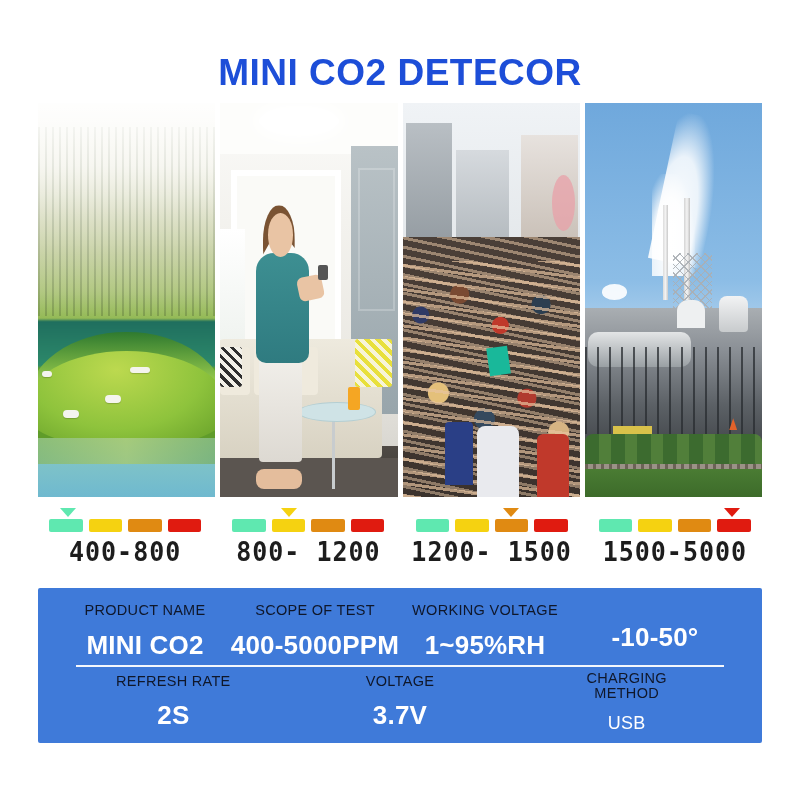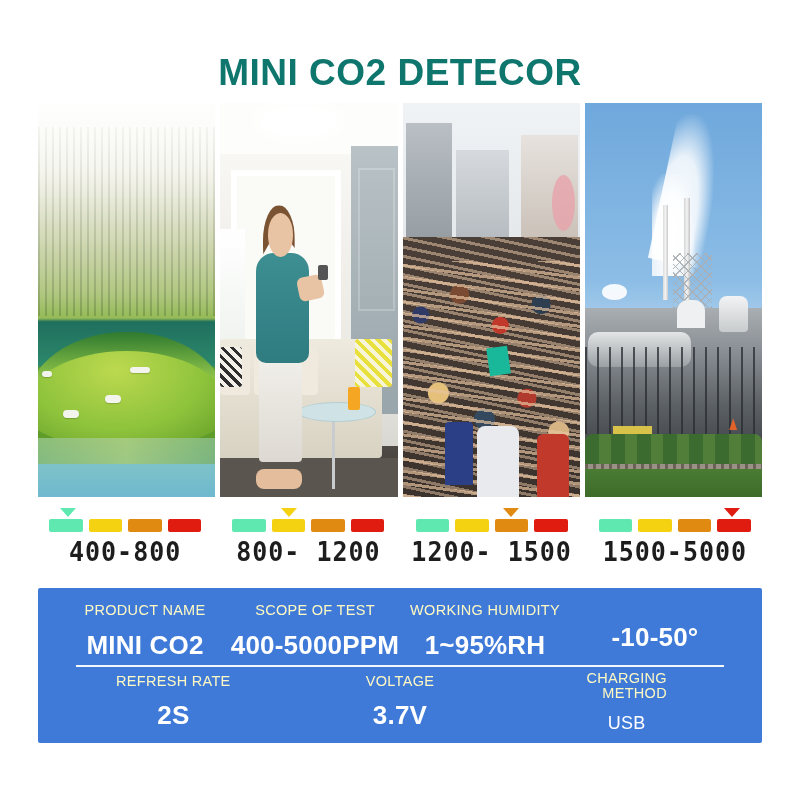--- a/index.html
+++ b/index.html
@@ -10,21 +10,21 @@
     overflow:hidden;
   }
   .page { position:relative; width:800px; height:800px; background:#fff; }
 
   
   .title {
     position:absolute; left:0; top:52px; width:800px;
     text-align:center;
     font-size:37px; font-weight:bold;
     letter-spacing:0.5px;
-    color:#0f766e;
+    color:#1d4ed8;
     text-shadow:0 1px 0 rgba(255,255,255,.9);
   }
 
   
   .photos {
     position:absolute; left:38px; top:103px;
     width:724px; height:394px;
     display:flex; gap:5px;
   }
   .photo { position:relative; flex:1 1 0; overflow:hidden; background:#dfe6ec; }
@@ -182,22 +182,22 @@
     position:absolute; left:38px; top:588px;
     width:724px; height:155px;
     background:#3f7ad9;
     border-radius:2px;
     padding:12px 22px 10px 22px;
     display:flex; flex-direction:column;
   }
   .spec-row { display:flex; flex:1 1 0; }
   .spec-cell { flex:1 1 0; display:flex; flex-direction:column; align-items:center; justify-content:center; }
   .spec-label {
-    color:#fef9c3; font-size:14.5px; font-weight:normal;
-    letter-spacing:.3px; text-align:right; line-height:1.05;
+    color:#0f172a; font-size:14.5px; font-weight:normal;
+    letter-spacing:.3px; text-align:center; line-height:1.05;
   }
   .spec-value {
     color:#ffffff; font-size:26px; font-weight:bold;
     letter-spacing:.2px; margin-top:13px; text-align:center; line-height:1.05;
   }
   .spec-value.light { font-weight:normal; font-size:18px; }
   .divider { height:2px; background:#ffffff; margin:2px 16px 4px 16px; flex:0 0 2px; opacity:.95; }
 </style>
 </head>
 <body>
@@ -342,21 +342,21 @@
     <div class="spec-row">
       <div class="spec-cell">
         <div class="spec-label">PRODUCT NAME</div>
         <div class="spec-value">MINI CO2</div>
       </div>
       <div class="spec-cell">
         <div class="spec-label">SCOPE OF TEST</div>
         <div class="spec-value">400-5000PPM</div>
       </div>
       <div class="spec-cell">
-        <div class="spec-label">WORKING HUMIDITY</div>
+        <div class="spec-label">WORKING VOLTAGE</div>
         <div class="spec-value">1~95%RH</div>
       </div>
       <div class="spec-cell">
         <div class="spec-value">-10-50°</div>
       </div>
     </div>
 
     <div class="divider"></div>
 
     <div class="spec-row">

